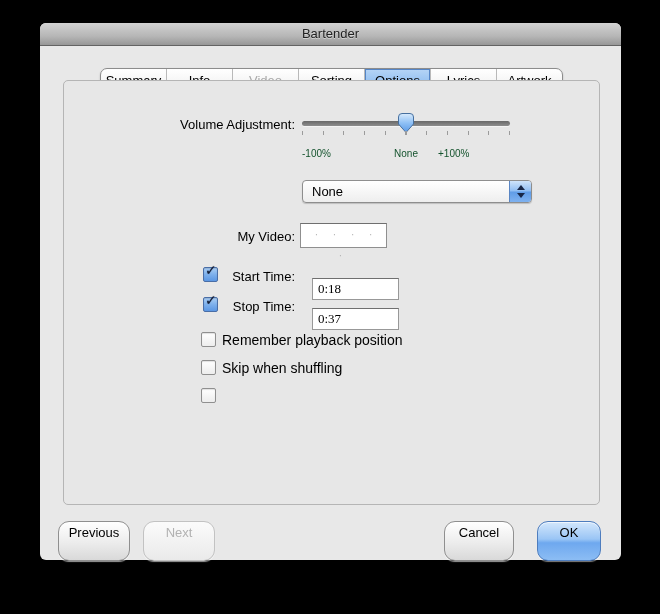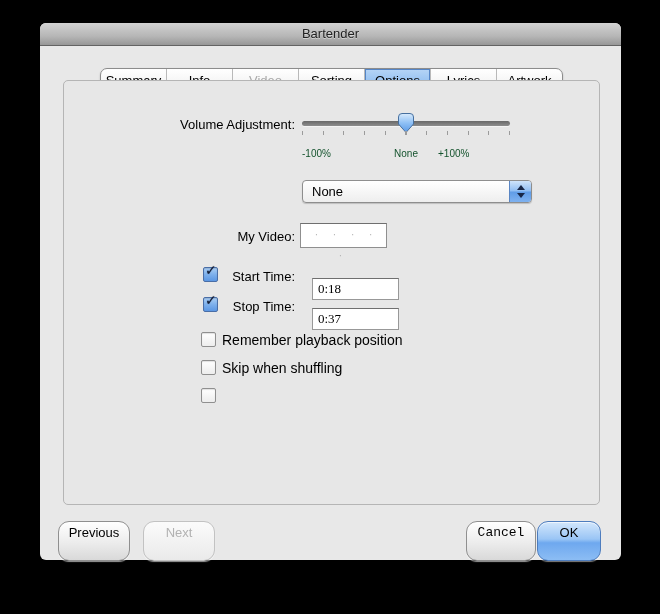--- a/index.html
+++ b/index.html
@@ -126,21 +126,21 @@
     color:#b2b2b2;border-color:#c2c2c2;
     background:linear-gradient(#fbfbfb,#eaeaea);
   }
   .pill.primary{
     background:linear-gradient(#d3e7fc,#9ac5f5 45%,#6ea8ef 55%,#8cbdf4);
     border-color:#4e7dbe;
     box-shadow:inset 0 1px 0 rgba(255,255,255,0.65), 0 1px 1px rgba(255,255,255,0.5);
   }
   .btn-previous{left:18px;width:72px;}
   .btn-next{left:103px;width:72px;}
-  .btn-cancel{left:426px;width:70px;font-family:Liberation Mono, monospace;}
+  .btn-cancel{left:404px;width:70px;}
   .btn-ok{left:497px;width:64px;}
 </style>
 </head>
 <body>
 
 <div class="window">
 
   <div class="titlebar">
     <span>Bartender</span>
   </div>

